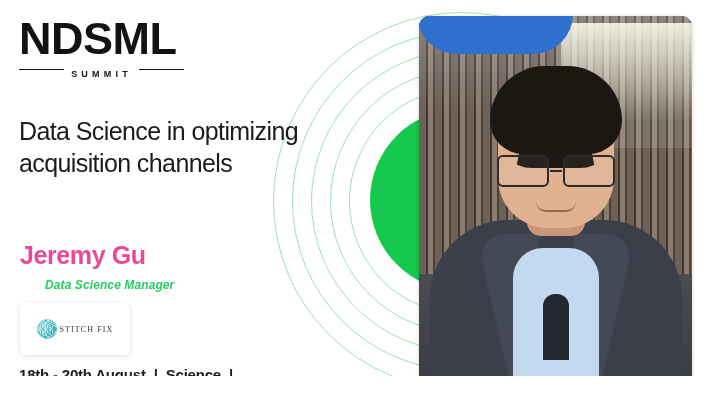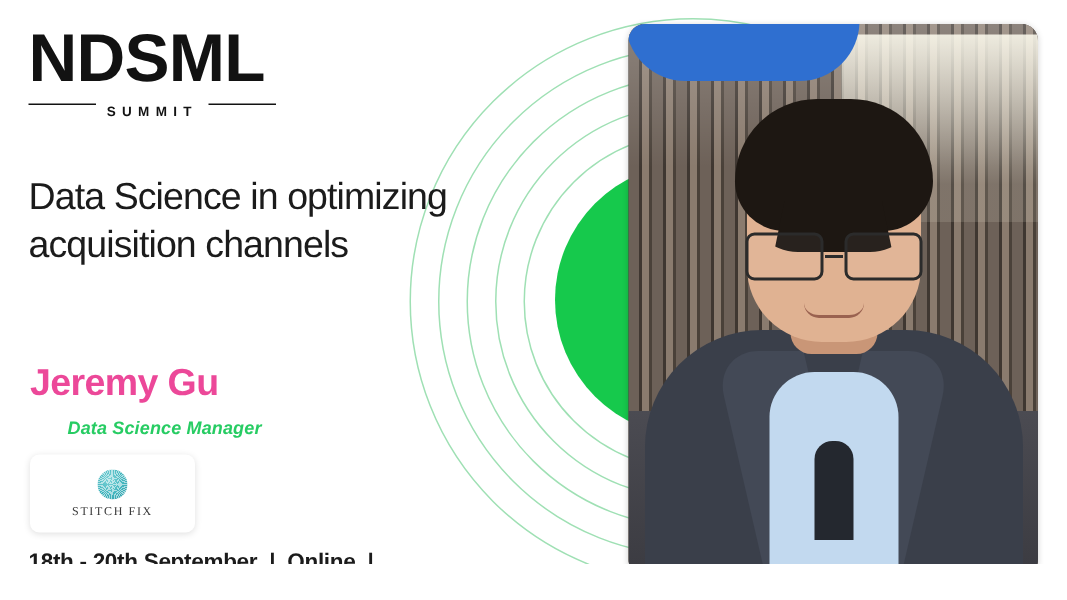--- a/index.html
+++ b/index.html
@@ -120,21 +120,21 @@
   .company-card {
     position: absolute;
     left: 20px;
     top: 303px;
     width: 110px;
     height: 52px;
     background: #ffffff;
     border-radius: 6px;
     box-shadow: 0 1px 5px rgba(0,0,0,0.13);
     display: flex;
-    flex-direction: column;
+    flex-direction: row;
     align-items: center;
     justify-content: center;
     gap: 3px;
   }
   .sf-mark {
     width: 20px;
     height: 20px;
     border-radius: 50%;
     background:
       repeating-conic-gradient(from 0deg, rgba(255,255,255,0.55) 0deg 4deg, rgba(255,255,255,0) 4deg 8deg),
@@ -355,23 +355,23 @@
 
   <div class="speaker-name">Jeremy Gu</div>
   <div class="speaker-role">Data Science Manager</div>
 
   <div class="company-card">
     <div class="sf-mark"></div>
     <div class="sf-name">STITCH FIX</div>
   </div>
 
   <div class="footer">
-    <span>18th - 20th September</span>
+    <span>18th - 20th August</span>
     <span class="sep">|</span>
-    <span>Online</span>
+    <span>Science</span>
     <span class="sep">|</span>
   </div>
 
   <div class="photo">
     <div class="photo-bg"></div>
     <div class="photo-bg-highlight"></div>
     <div class="blue-shape"></div>
     <div class="floor"></div>
     <div class="person">
       <div class="torso"></div>

